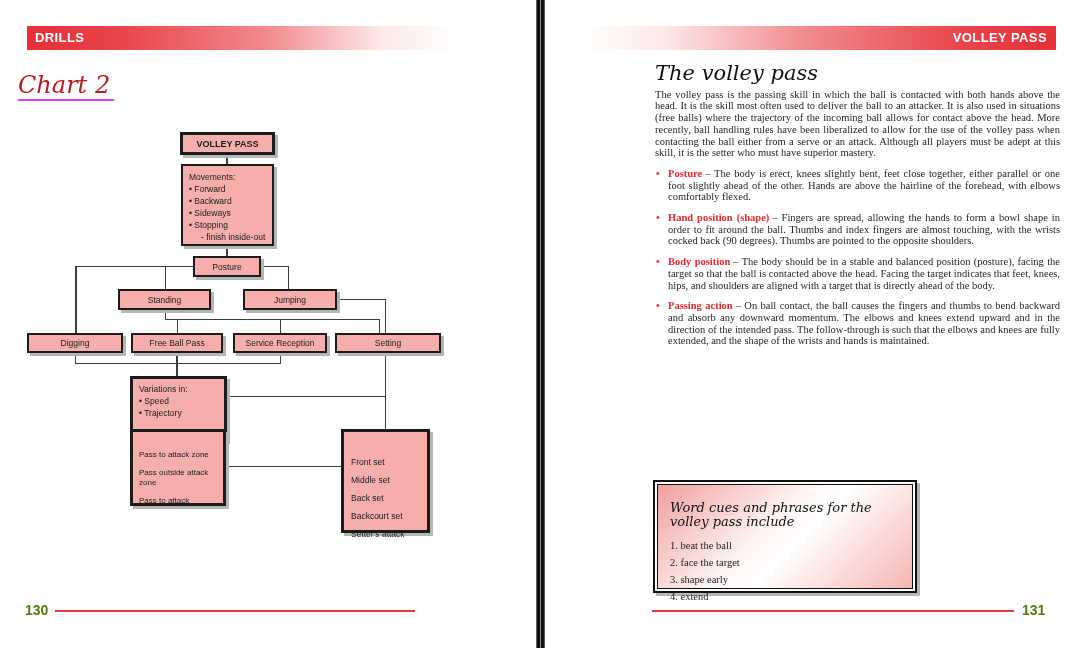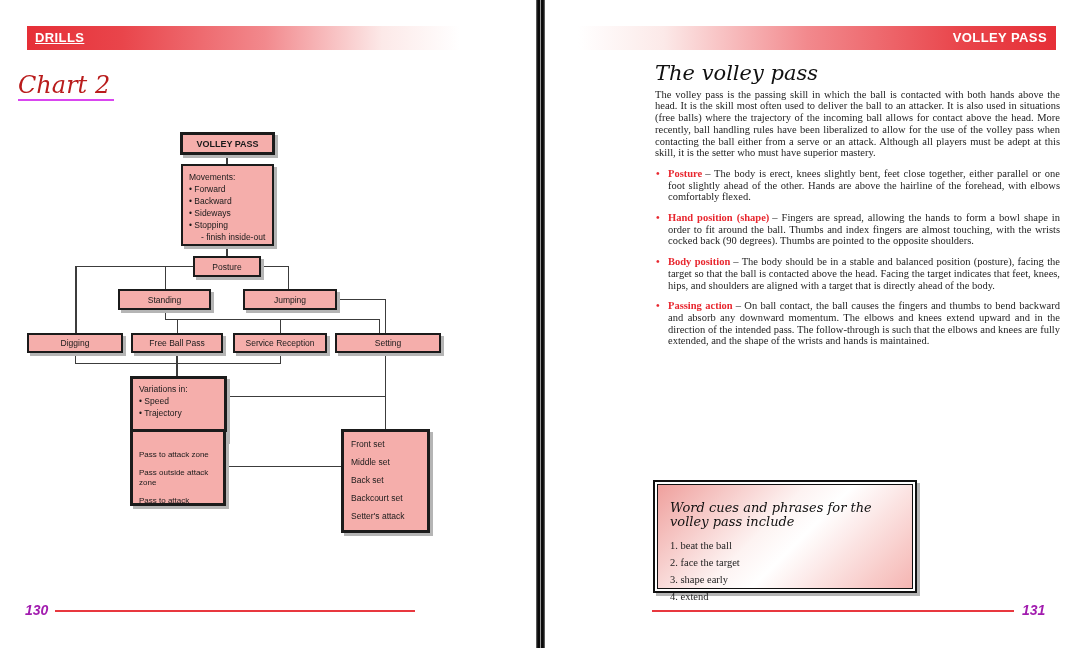--- a/index.html
+++ b/index.html
@@ -9,21 +9,21 @@
   }
   
   .spine{
     position:absolute;left:536px;top:0;width:9px;height:648px;
     background:linear-gradient(90deg,#7a7a7a 0%,#111 18%,#000 38%,#9a9a9a 50%,#000 62%,#111 82%,#7a7a7a 100%);
   }
   
   .hbar{position:absolute;top:26px;height:24px;color:#fff;font-size:13px;font-weight:bold;
     letter-spacing:.4px;line-height:24px;}
   .hbar-left{left:27px;width:433px;padding-left:8px;box-sizing:border-box;
-    background:linear-gradient(90deg,#e62f37 0%,#e9454b 22%,#f2898d 55%,#fce9e8 82%,#ffffff 100%);text-decoration:underline;}
+    background:linear-gradient(90deg,#e62f37 0%,#e9454b 22%,#f2898d 55%,#fce9e8 82%,#ffffff 100%);}
   .hbar-right{left:578px;width:478px;text-align:right;padding-right:9px;box-sizing:border-box;
     background:linear-gradient(90deg,#ffffff 0%,#fce9e8 18%,#f2898d 48%,#e9454b 80%,#e62f37 100%);}
   
   .fancy{font-family:"DejaVu Serif",serif;font-style:italic;}
   .chart-title{
     position:absolute;left:18px;top:72px;font-size:24px;color:#b91c1c;
     border-bottom:2px solid #d946ef;padding:0 4px 1px 0;line-height:26px;
   }
   
   .fbox{
@@ -53,21 +53,21 @@
     position:absolute;left:653px;top:480px;width:264px;height:113px;box-sizing:border-box;
     border:2px solid #111;padding:2px;background:#fff;box-shadow:3px 3px 0 #b5b5b5;
   }
   .wc-inner{
     border:1px solid #111;height:100%;box-sizing:border-box;padding:16px 12px 0 12px;
     background:linear-gradient(135deg,#efa09d 0%,#fdf3f2 42%,#ffffff 55%,#f5b5b2 100%);
   }
   .wc-title{font-size:13px;color:#111;margin-bottom:8px;line-height:14px;}
   .wc-item{font-family:"Liberation Serif",serif;font-size:10.5px;color:#222;line-height:17px;}
   
-  .pageno{position:absolute;top:602px;font-size:14px;font-weight:bold;font-style:italic;color:#a21caf;}
+  .pageno{position:absolute;top:602px;font-size:14px;font-weight:bold;color:#4d7c0f;}
   .f-line{position:absolute;top:610px;height:2px;background:#e8383f;}
 </style>
 </head>
 <body>
 
 <div>
   <div class="hbar hbar-left">
     <span>DRILLS</span>
   </div>
 
@@ -122,21 +122,21 @@
     <div>• Speed</div>
     <div>• Trajectory</div>
   </div>
 
   <div class="fbox thick" style="left:130px;top:429px;width:96px;height:77px;padding:18px 4px 0 6px;font-size:8px;line-height:10px">
     <div class="list-item">Pass to attack zone</div>
     <div class="list-item">Pass outside attack zone</div>
     <div class="list-item">Pass to attack</div>
   </div>
 
-  <div class="fbox thick" style="left:341px;top:429px;width:89px;height:104px;padding:7px 4px 0 7px;font-size:8.5px;line-height:10px">
+  <div class="fbox thick" style="left:341px;top:429px;width:89px;height:104px;padding:25px 4px 0 7px;font-size:8.5px;line-height:10px">
     <div class="list-item">Front set</div>
     <div class="list-item">Middle set</div>
     <div class="list-item">Back set</div>
     <div class="list-item">Backcourt set</div>
     <div class="list-item">Setter's attack</div>
   </div>
 
   <div class="pageno" style="left:25px">130</div>
   <div class="f-line" style="left:55px;width:360px"></div>
 </div>

